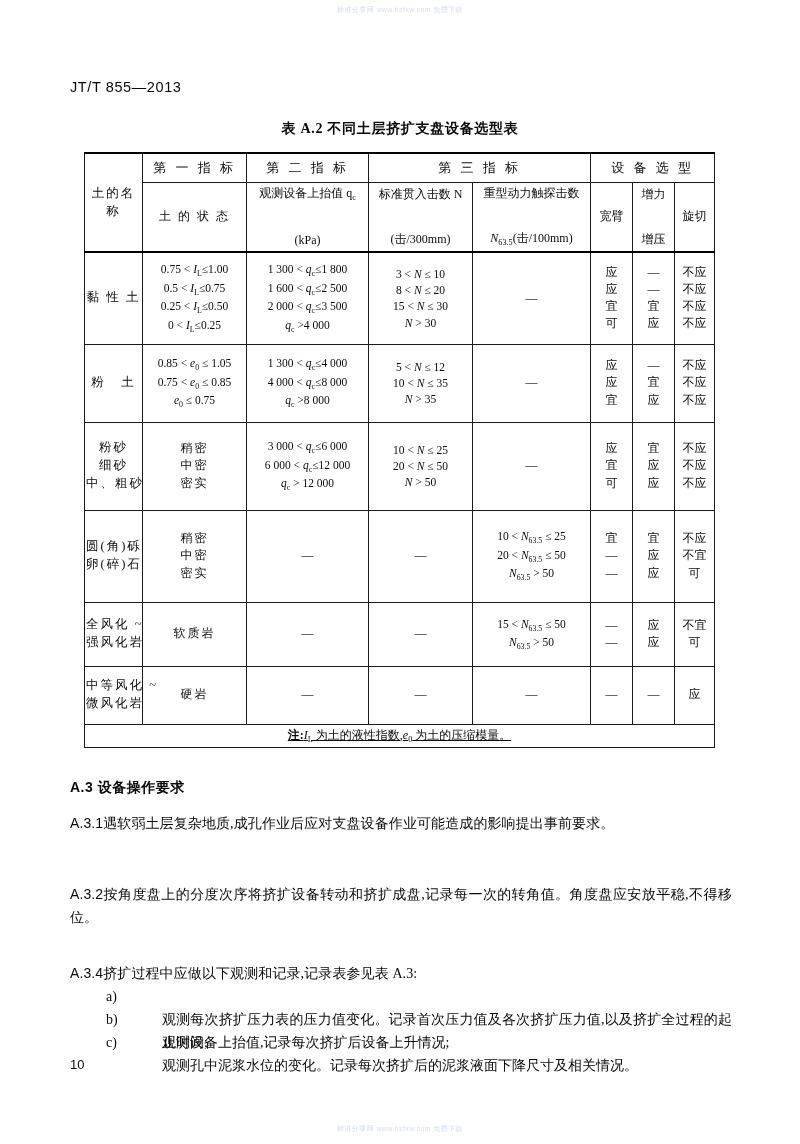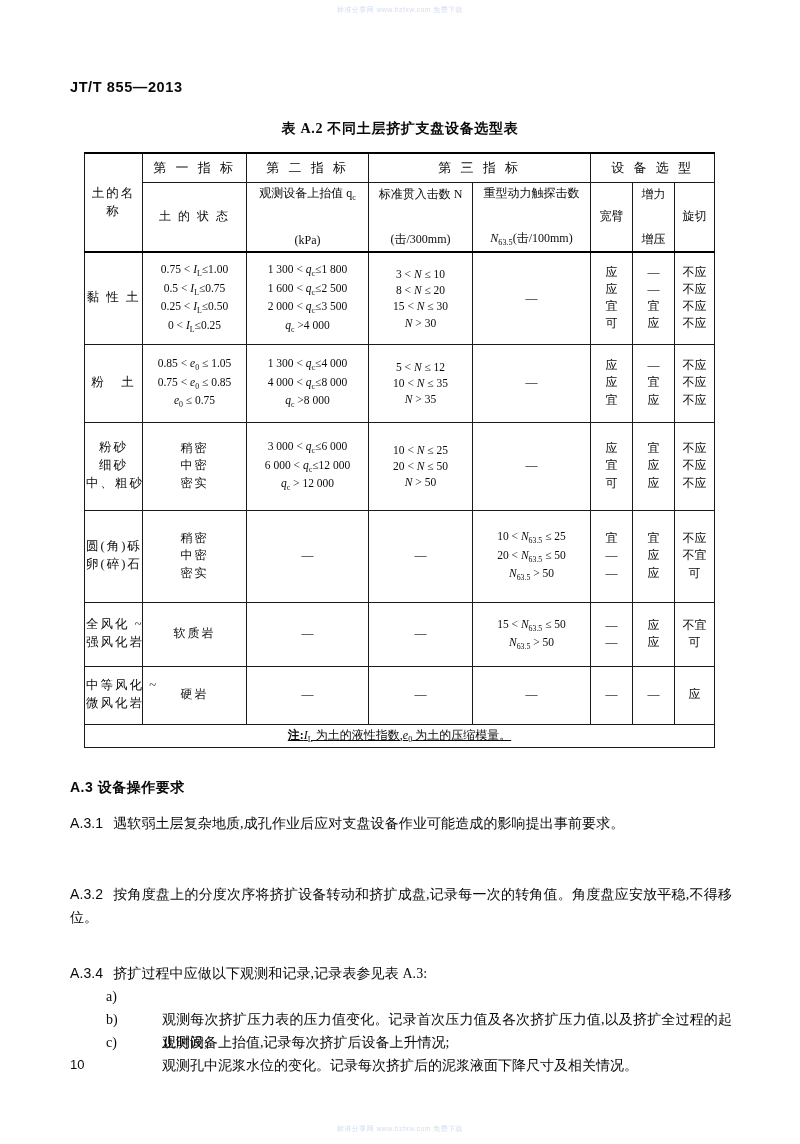--- a/index.html
+++ b/index.html
@@ -38,21 +38,21 @@
   .watermark.top { top: 5px; }
   .watermark.bottom { top: 1124px; }
 
   
   .doc-code {
     position: absolute;
     left: 70px;
     top: 79px;
     font-size: 14.5px;
     font-family: "Liberation Sans", sans-serif;
-    font-weight: 700;
+    font-weight: 400;
     letter-spacing: 0.6px;
   }
 
   .table-title {
     position: absolute;
     left: 0;
     top: 120px;
     width: 800px;
     text-align: center;
     font-size: 14px;
@@ -128,21 +128,20 @@
     position: absolute;
     left: 70px;
     width: 662px;
     font-size: 14px;
     line-height: 1.62;
     text-align: justify;
     letter-spacing: 0.1px;
   }
   .para .num {
     font-family: "Liberation Sans", sans-serif;
-    margin-right: 10px;
   }
   .list-item {
     position: absolute;
     left: 118px;
     width: 614px;
     font-size: 14px;
     line-height: 1.62;
     text-align: justify;
   }
   .list-item .mk {

